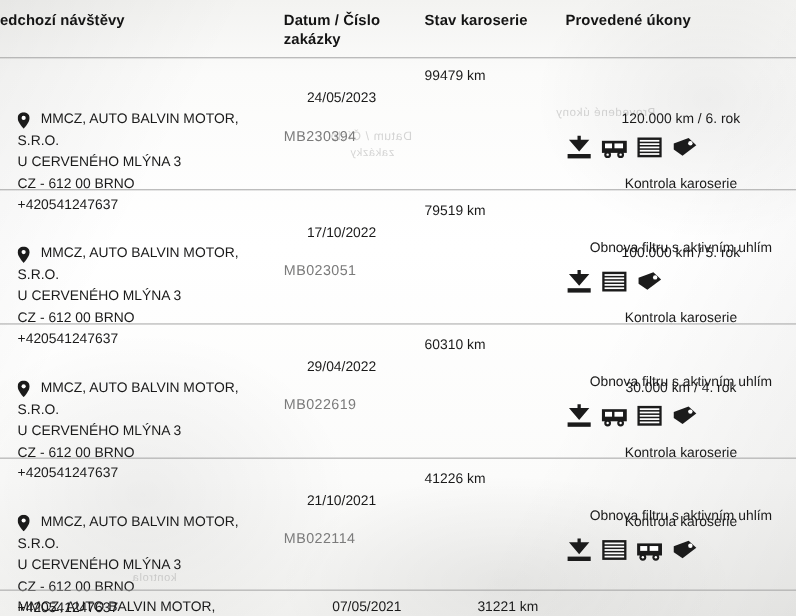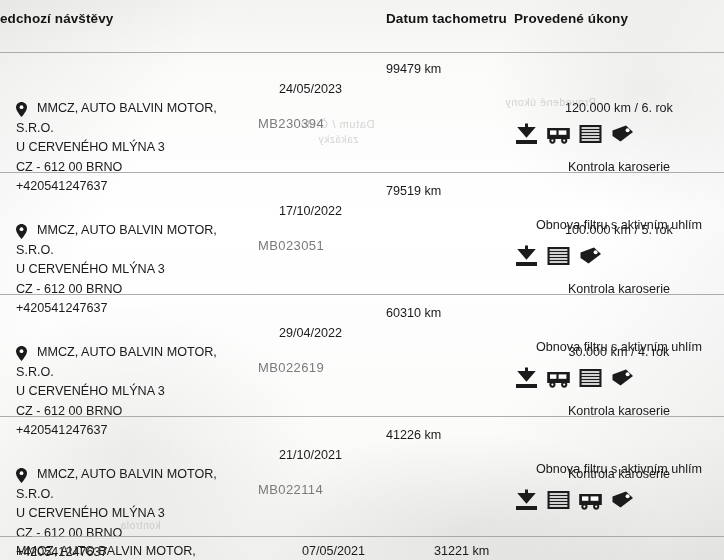--- a/index.html
+++ b/index.html
@@ -155,21 +155,23 @@
   <div class="shade s2"></div>
   <div class="shade s3"></div>
 
   <div class="ghost g1">Datum / Číslo</div>
   <div class="ghost g2">zakázky</div>
   <div class="ghost g3">Provedené úkony</div>
   <div class="ghost g4">kontrola</div>
 
   <div class="header">
     <div class="hdr-cell hdr-prev">edchozí návštěvy</div>
-    <div class="hdr-cell hdr-odo">Datum tachometru</div>
+    <div class="hdr-cell hdr-date">Datum / Číslo
+zakázky</div>
+    <div class="hdr-cell hdr-odo">Stav karoserie</div>
     <div class="hdr-cell hdr-ops">Provedené úkony</div>
   </div>
   <div class="rule" style="top:52px;"></div>
 
   <div class="row" style="top:60px; height:112px;">
     <div class="cell col-dealer">
       <span class="pin">
         <svg width="11" height="15" viewBox="0 0 11 15">
             <path d="M5.5 0C2.5 0 0 2.4 0 5.3 0 9.2 5.5 15 5.5 15S11 9.2 11 5.3C11 2.4 8.5 0 5.5 0z" fill="#1b1b1b"></path>
             <circle cx="5.5" cy="5.2" r="1.9" fill="#ffffff"></circle>

